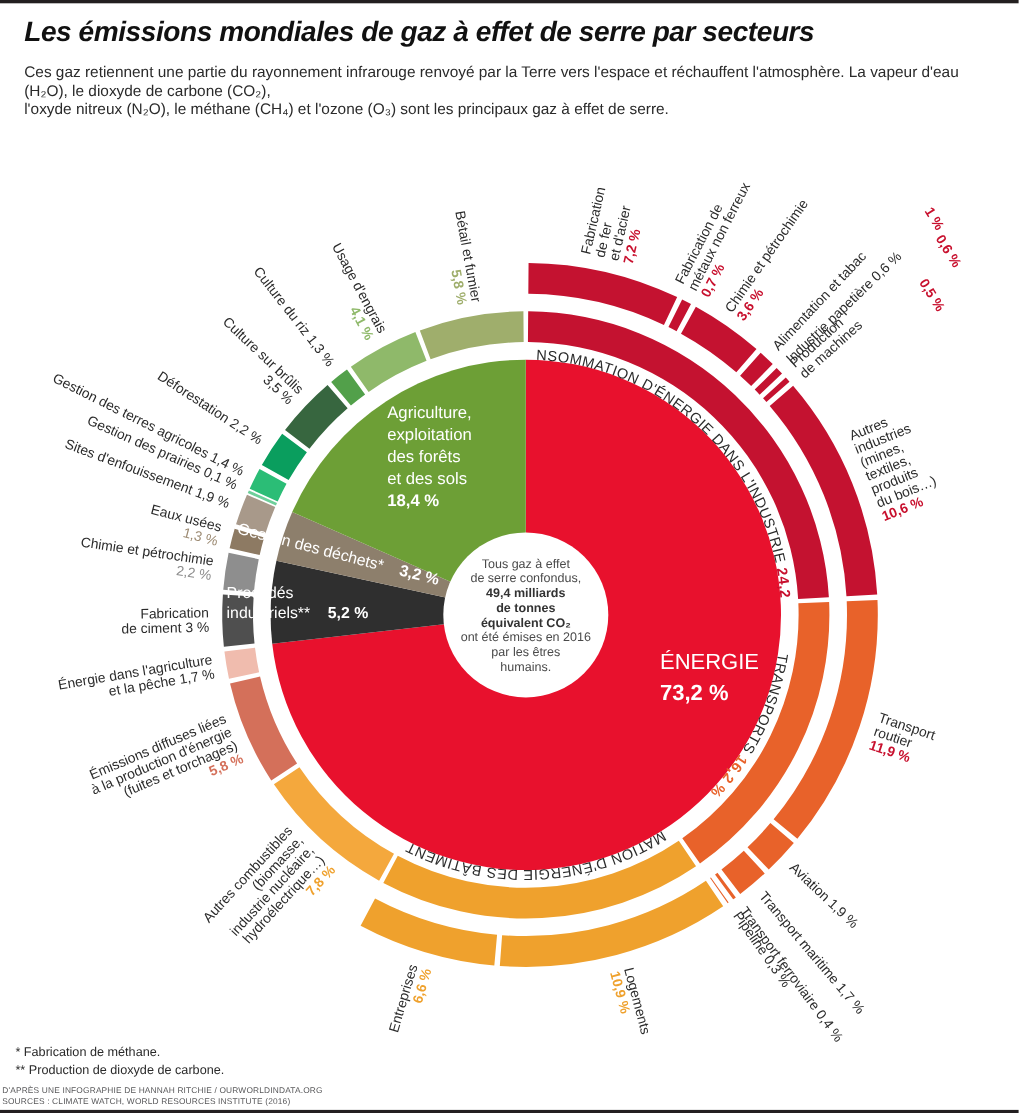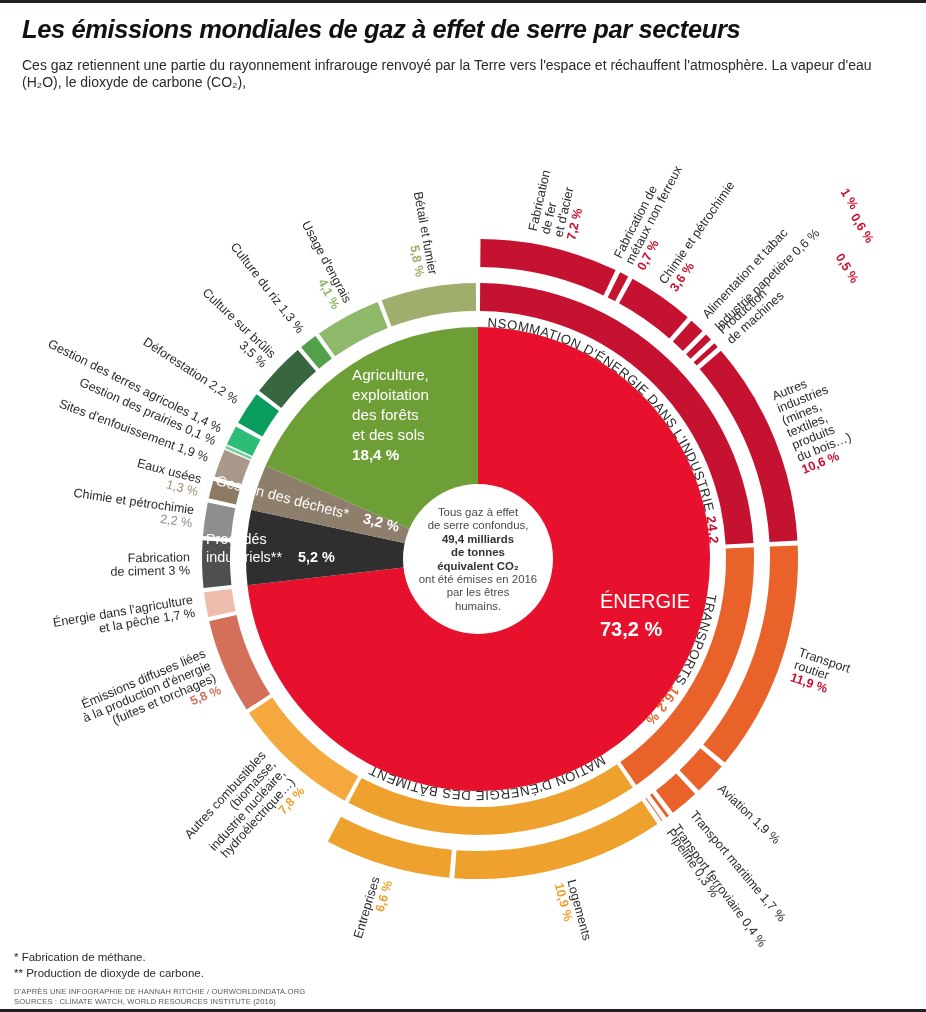--- a/index.html
+++ b/index.html
@@ -23,37 +23,38 @@
   }
   .subtitle{
     position:absolute;left:22px;top:54px;width:886px;
     font-size:14px;line-height:17px;color:#2a2a2a;
   }
   .footnotes{
     position:absolute;left:14px;top:946px;width:420px;
     font-size:11.5px;line-height:16px;color:#2a2a2a;
   }
   .sources{
-    position:absolute;left:14px;top:984px;width:440px;
+    position:absolute;left:2px;top:984px;width:440px;
     font-size:7.6px;line-height:10px;color:#58585a;
     letter-spacing:0.15px;
   }
   svg{position:absolute;left:0;top:0;}
   text{ dominant-baseline:middle; }
 </style>
 </head>
 <body>
 
 <div id="page">
 
   <div class="title">Les émissions mondiales de gaz à effet de serre par secteurs</div>
 
   <div class="subtitle">
     <span>Ces gaz retiennent une partie du rayonnement infrarouge renvoyé par la Terre vers l'espace et réchauffent l'atmosphère. La vapeur d'eau (H₂O), le dioxyde de carbone (CO₂),</span>
     <br>
+    <span>l'oxyde nitreux (N₂O), le méthane (CH₄) et l'ozone (O₃) sont les principaux gaz à effet de serre.</span>
   </div>
 
   <svg id="chart" width="926" height="1012" viewBox="0 0 926 1012">
       <defs>
         <path id="pIndus" d="M484.1515828523502,321.0805286307441 A235,235 0 0 1 712.4613705689794,540.0982481809178" fill="none"></path>
         <path id="pTrans" d="M712.9948315751838,554.441432404083 A235,235 0 0 1 619.6229902093934,743.531140465124" fill="none"></path>
         <path id="pBat" d="M607.910332541853,751.8272338028222 A235,235 0 0 1 369.7074211071488,764.5610638559738" fill="none"></path>
       </defs>
       <path d="M478,556 L478,324 A232,232 0 1 1 247.48217595935802,582.1826812906476 Z" fill="#e8112d"></path>
       <path d="M478,556 L247.48217595935802,582.1826812906476 A232,232 0 0 1 251.27379533217916,506.8143504980832 Z" fill="#2f2f2f"></path>

